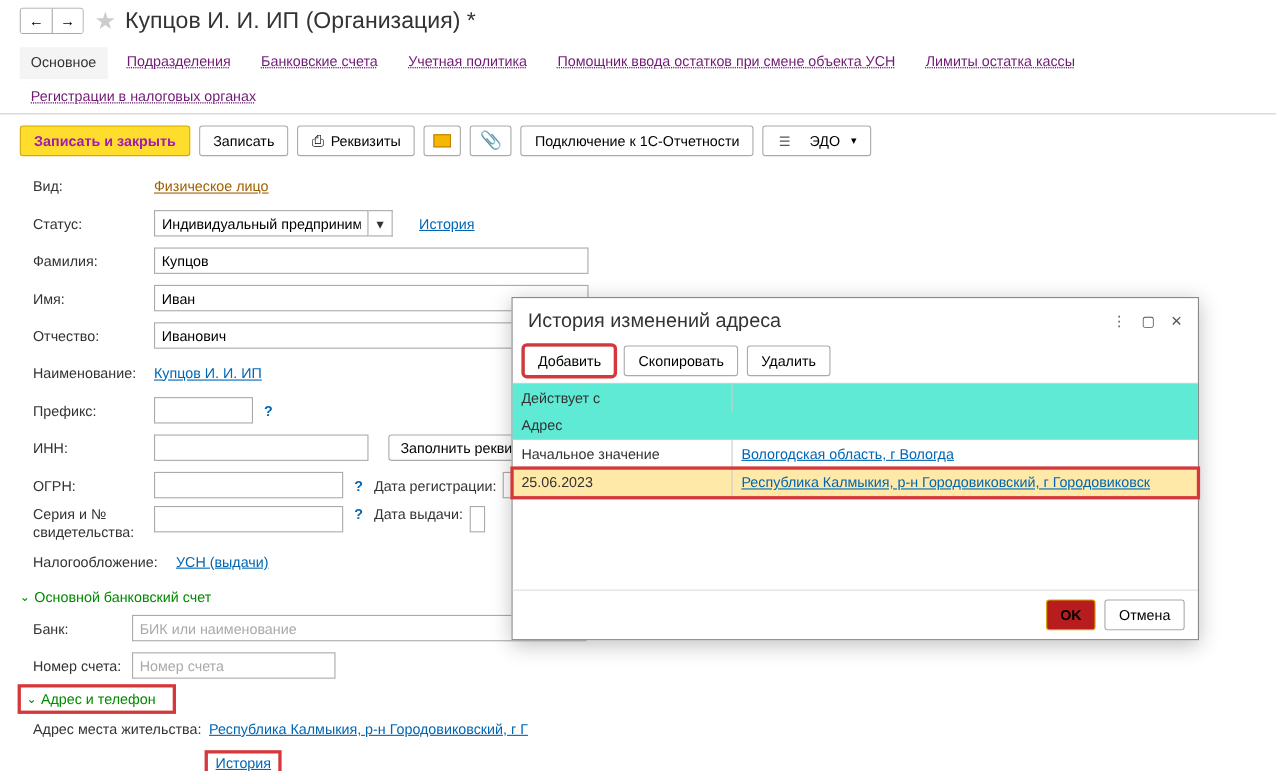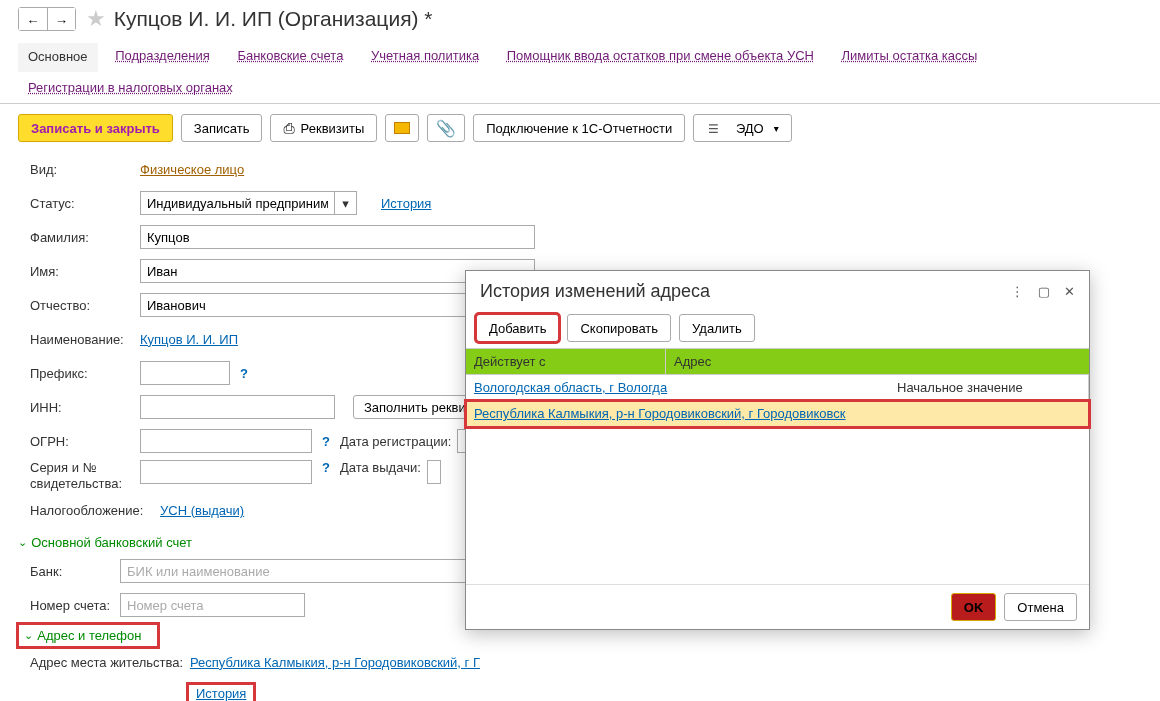--- a/index.html
+++ b/index.html
@@ -44,32 +44,32 @@
   .select-combo input{ width:388px;}
   .select-combo .dd{ width:22px; border:1px solid #aaa; border-left:none; display:flex; align-items:center; justify-content:center; cursor:pointer;}
   .link{ color:#0066b3; text-decoration:underline; cursor:pointer; }
   .help-q{ color:#0066b3; font-weight:bold; margin-left:10px; cursor:pointer;}
   .input-with-btn{ display:flex;}
   .section-head{ display:flex; align-items:center; color:#008a00; padding:6px 0; cursor:pointer;}
   .section-head .chev{ margin-right:4px; font-size:11px;}
   .red-box{ outline:3px solid #d5373a; outline-offset:-1px;}
   
   .popup{
-    position:absolute; left:465px; top:270px; width:625px; height:360px;
+    position:absolute; left:465px; top:270px; width:625px; height:312px;
     background:#fff; border:1px solid #888; box-shadow:0 4px 18px rgba(0,0,0,.25);
     display:flex; flex-direction:column;
   }
   .popup-head{ display:flex; align-items:center; padding:10px 14px 6px; }
   .popup-title{ font-size:18px; flex:1;}
   .popup-ctrl{ display:flex; gap:14px; color:#555;}
   .popup-ctrl span{ cursor:pointer;}
   .popup-toolbar{ padding:6px 10px; display:flex; gap:8px;}
   .popup-toolbar .btn.red-box{ background:#fff; }
   .table{ border-top:1px solid #ccc; flex:1; }
-  .thead{ display:flex; background:#84cc16; border-bottom:1px solid #ccc;}
+  .thead{ display:flex; background:#5eead4; border-bottom:1px solid #ccc;flex-direction:column;}
   .th, .td{ padding:5px 8px; font-size:13px;}
   .col1{ width:200px; border-right:1px solid #ccc;}
   .col2{ flex:1;}
   .trow{ display:flex; border-bottom:1px solid #eee;}
   .trow.selected{ background:#ffe9a8;}
   .popup-footer{ padding:8px 12px; display:flex; justify-content:flex-end; gap:8px; border-top:1px solid #ddd;}
   .btn.ok{ background:#b91c1c; border-color:#d4a800; font-weight:bold;}
   .sublabel{ font-size:13px; color:#333; margin-right:6px;}
   .tax-link{ color:#0066b3; text-decoration:underline;}
   .bank-row .label{ width:90px;}
@@ -231,24 +231,25 @@
     <button class="btn red-box">Добавить</button>
     <button class="btn">Скопировать</button>
     <button class="btn">Удалить</button>
   </div>
   <div class="table">
     <div class="thead">
       <div class="th col1">Действует с</div>
       <div class="th col2">Адрес</div>
     </div>
     <div class="trow">
+      <div class="td col1">Начальное значение</div>
       <div class="td col2"><span class="link">Вологодская область, г Вологда</span></div>
-      <div class="td col1">Начальное значение</div>
     </div>
     <div class="trow selected red-box">
+      <div class="td col1">25.06.2023</div>
       <div class="td col2"><span class="link">Республика Калмыкия, р-н Городовиковский, г Городовиковск</span></div>
     </div>
   </div>
   <div class="popup-footer">
     <button class="btn ok">OK</button>
     <button class="btn">Отмена</button>
   </div>
 </div>
 
 </body></html>

